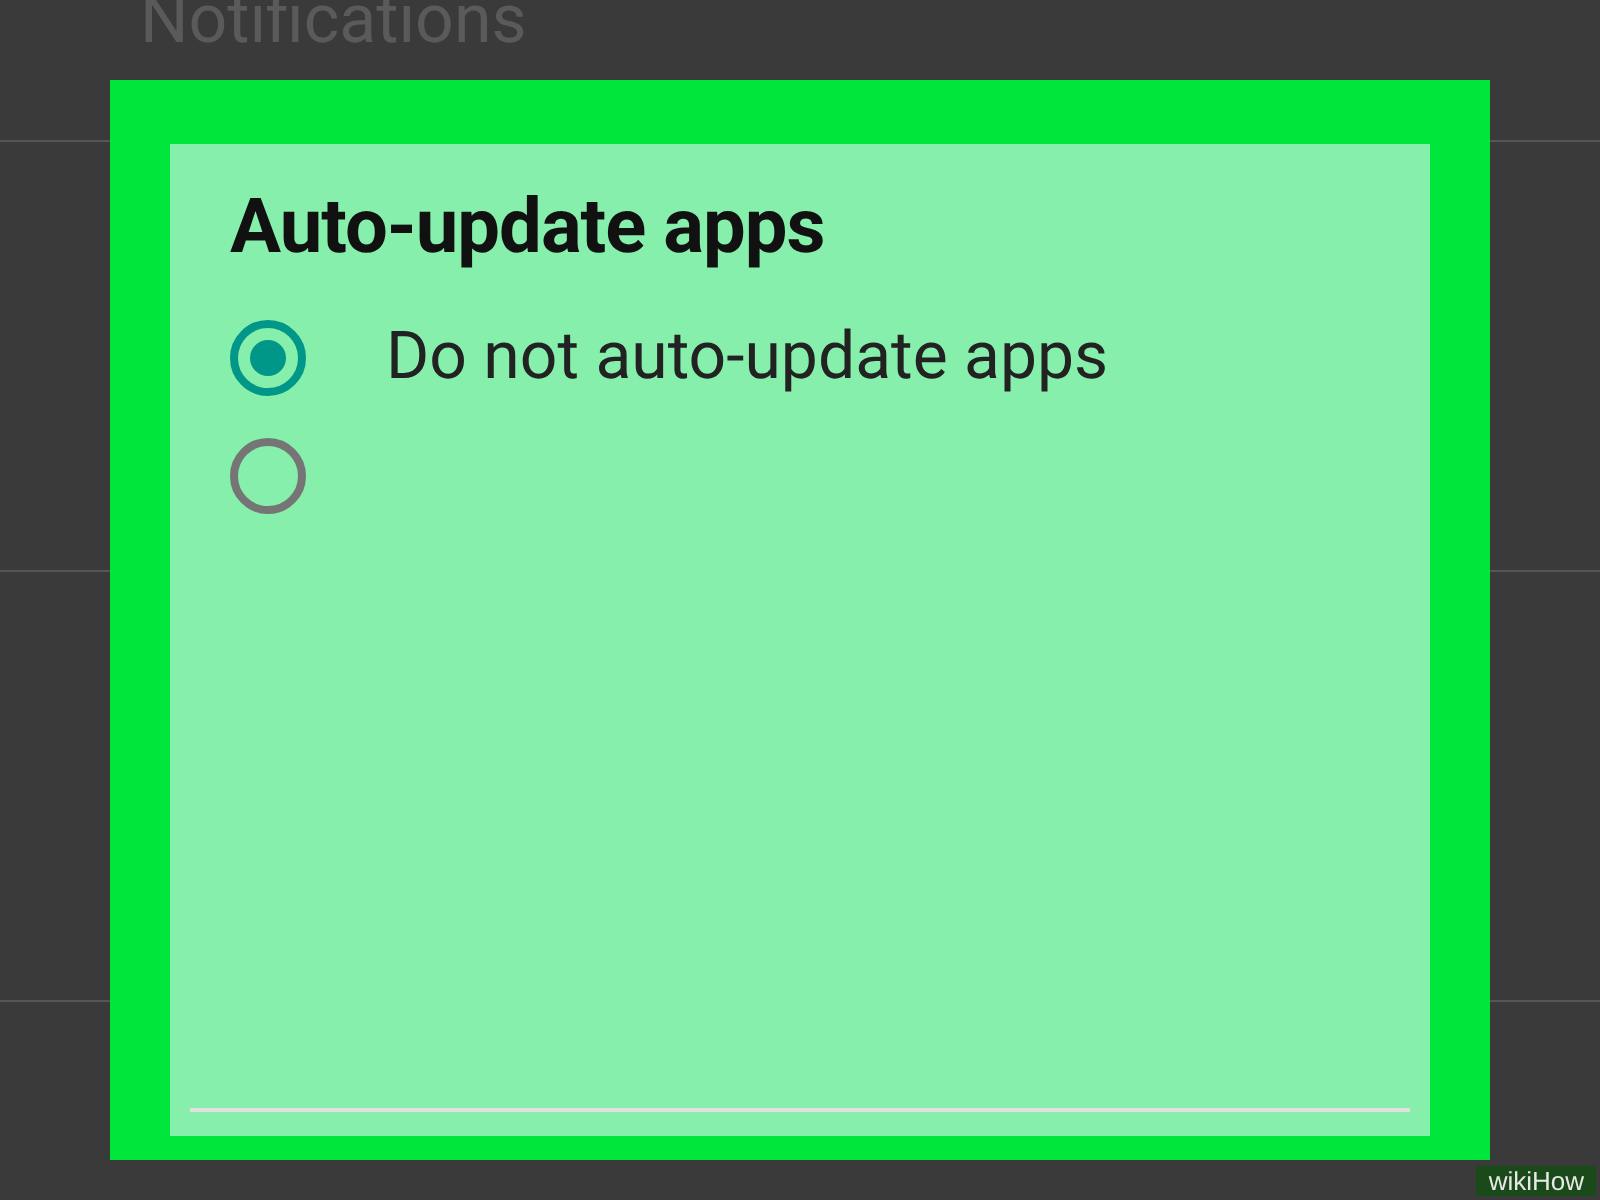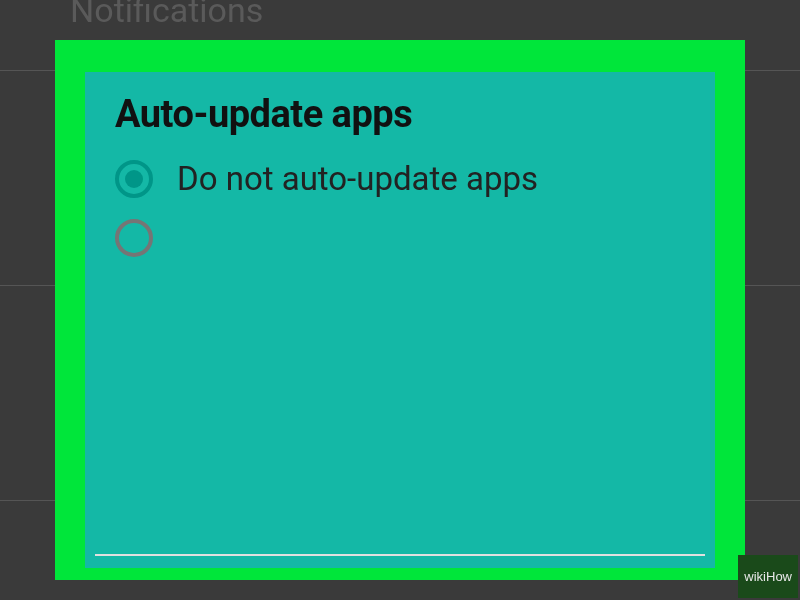--- a/index.html
+++ b/index.html
@@ -33,38 +33,38 @@
     .highlight-frame {
       position: absolute;
       top: 40px;
       left: 55px;
       right: 55px;
       bottom: 20px;
       background: #00e63a;
       padding: 32px 30px 12px 30px;
     }
     .dialog {
-      background: #14b8a6;
+      background: #86efac;
       height: 100%;
       padding: 20px 25px 0 30px;
       display: flex;
       flex-direction: column;
       position: relative;
     }
     .dialog-title {
       font-size: 38px;
       font-weight: 700;
       color: #111;
       margin-bottom: 22px;
       letter-spacing: -0.5px;
     }
     .option {
       display: flex;
       align-items: center;
-      gap: 24px;
+      gap: 40px;
       margin-bottom: 20px;
     }
     .radio {
       width: 38px;
       height: 38px;
       flex-shrink: 0;
       position: relative;
     }
     .radio-outer {
       position: absolute;
@@ -105,21 +105,21 @@
       height: 2px;
       background: #e0e0e0;
     }
     .watermark {
       position: absolute;
       bottom: 2px;
       right: 2px;
       background: #1a4a1a;
       color: #e8e8e8;
       font-size: 13px;
-      padding: 14px 6px;
+      padding: 0 6px;
       font-family: Arial, sans-serif;
     }
   </style>
 </head>
 <body>
 
 <div class="backdrop">
   <div class="bg-header">Notifications</div>
   <div class="bg-divider" style="top:70px"></div>
   <div class="bg-divider" style="top:285px"></div>

